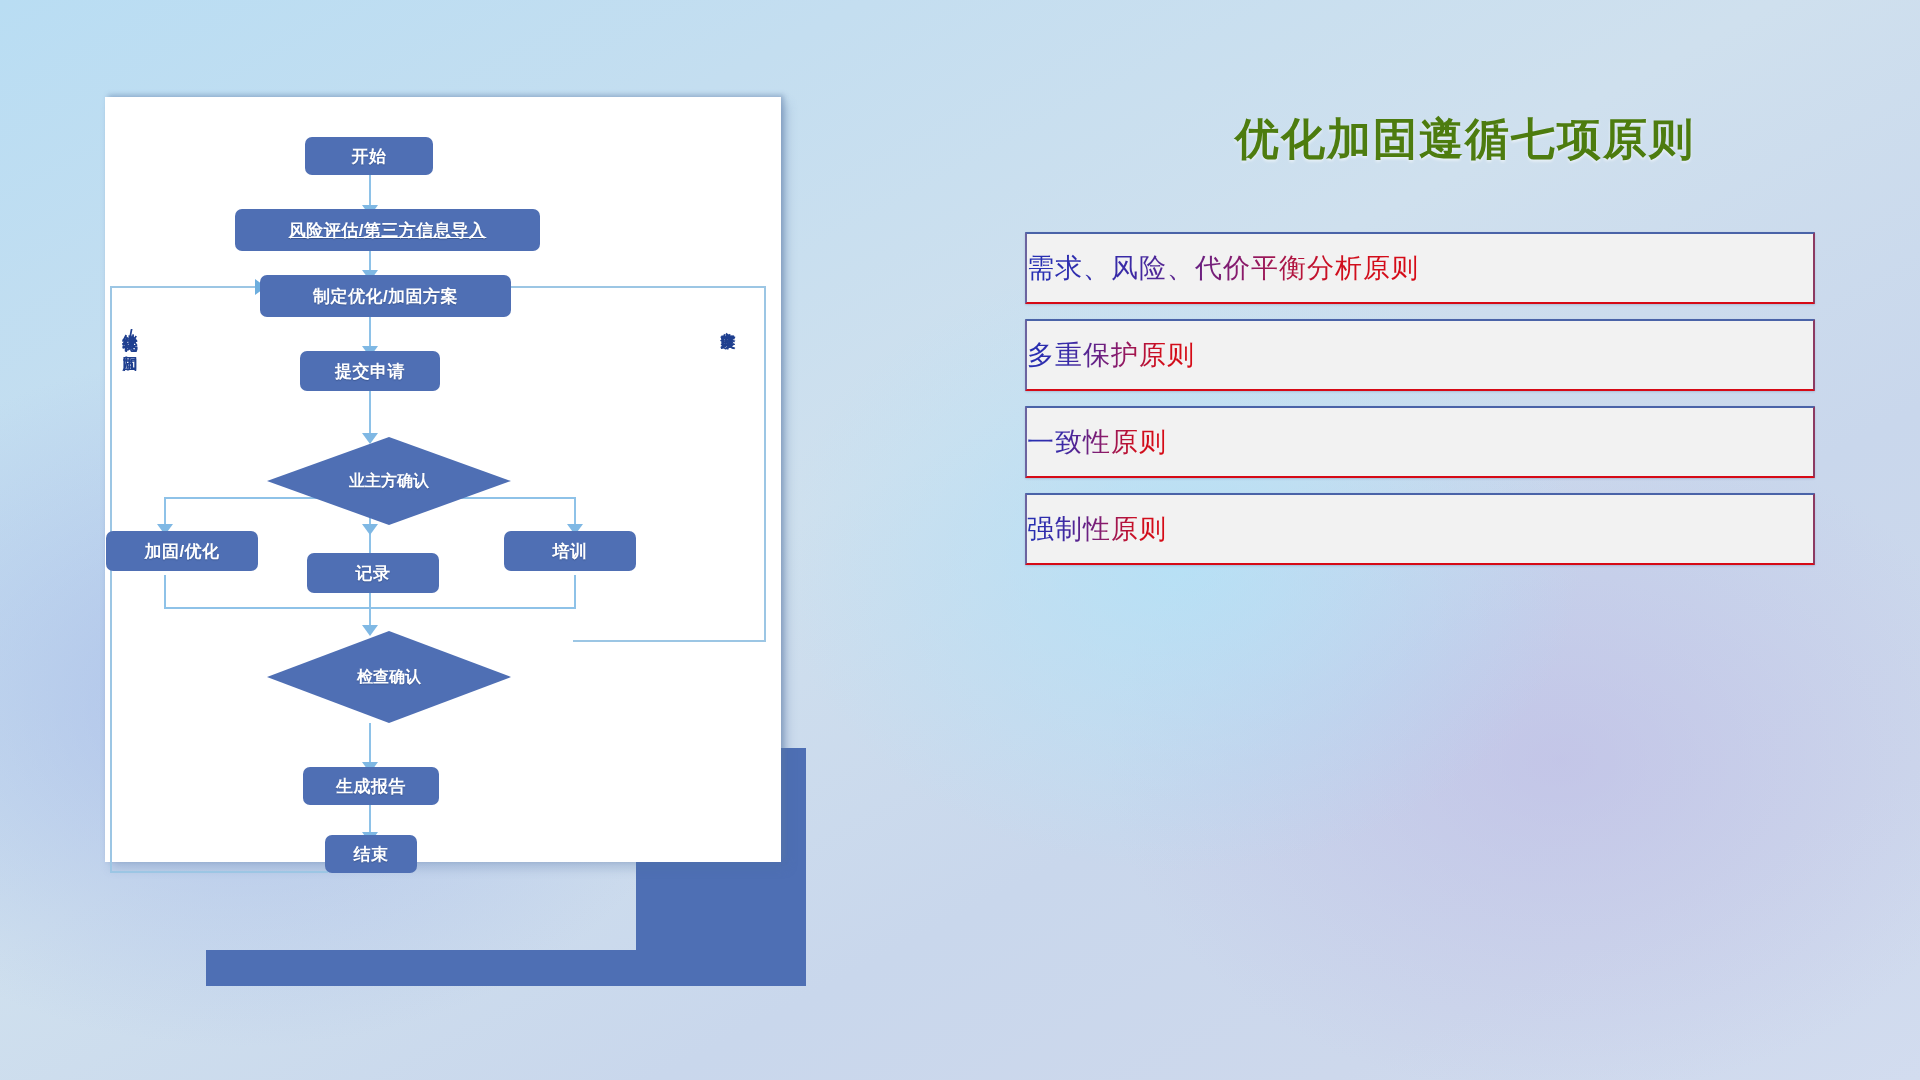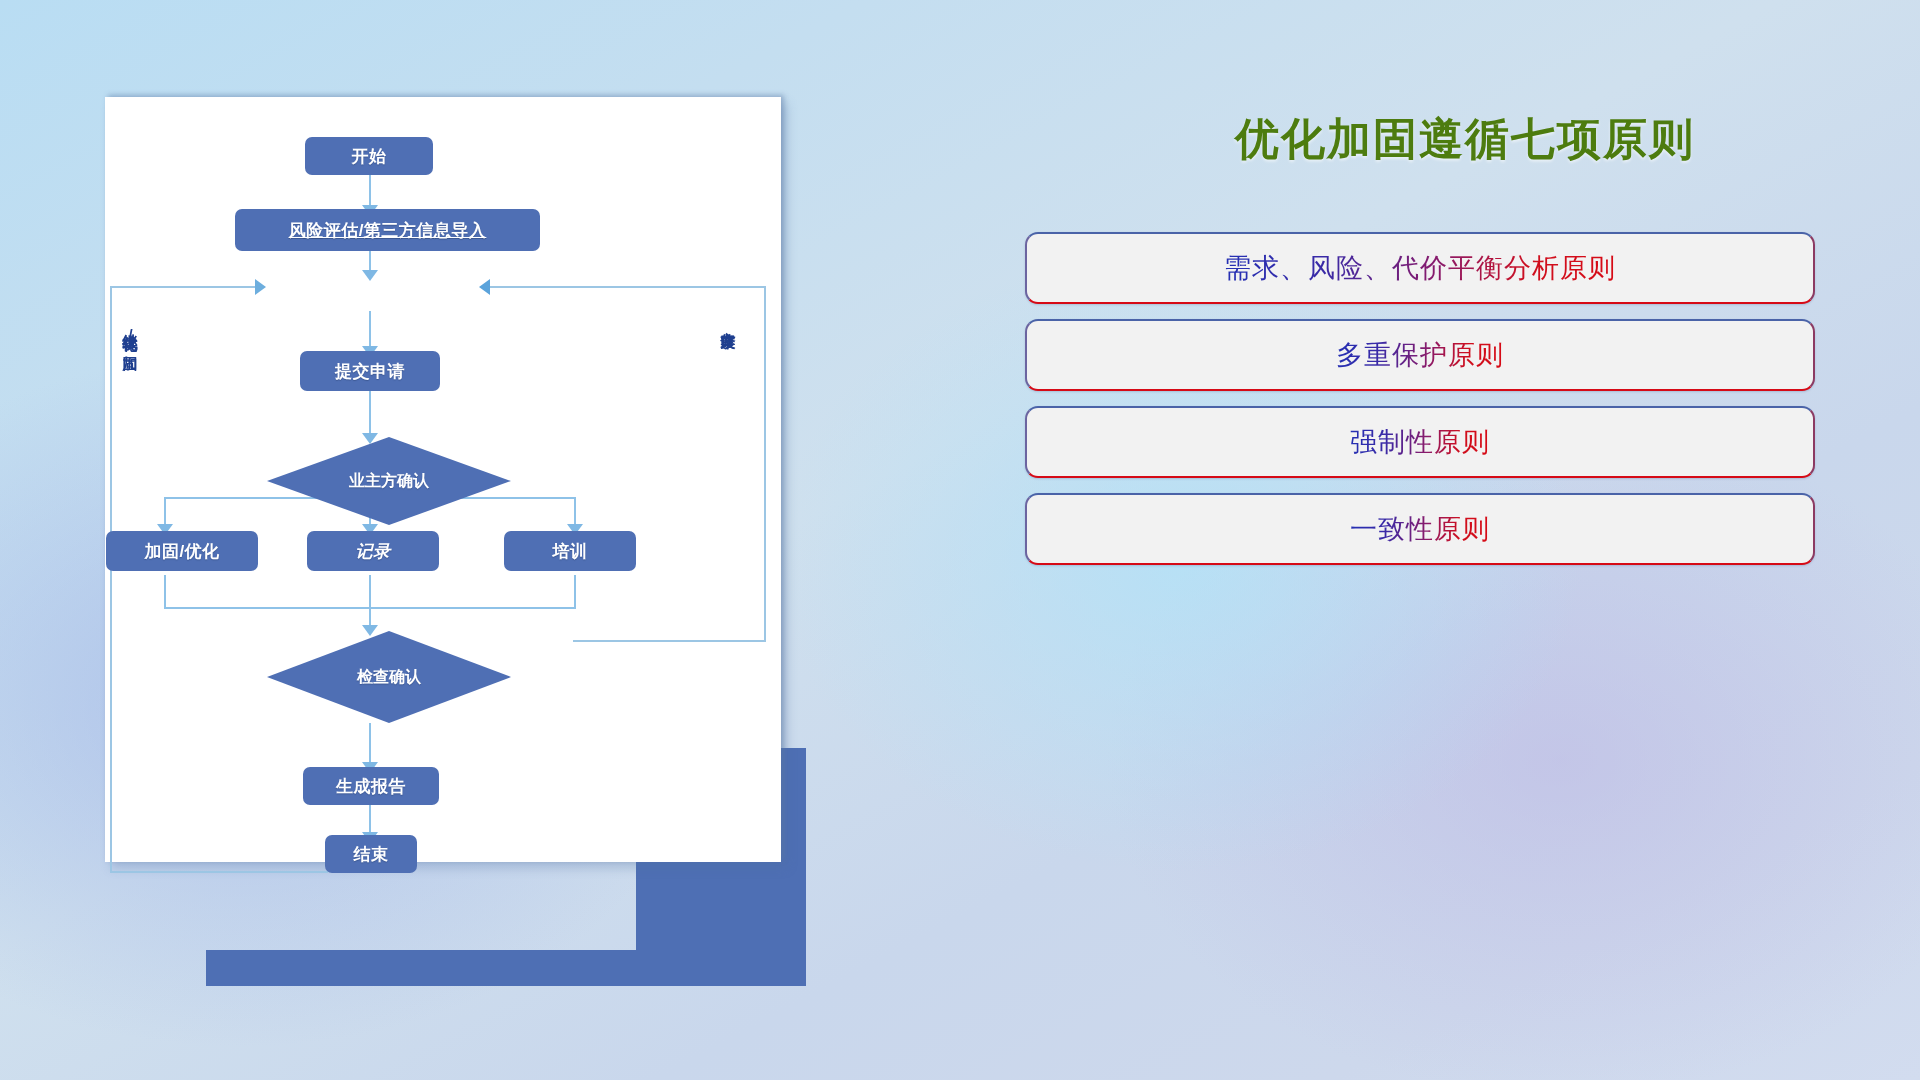--- a/index.html
+++ b/index.html
@@ -88,26 +88,26 @@
     text-shadow:0 2px 3px rgba(255,255,255,.55);
   }
 
   #principle-list { position:absolute; left:15px; top:232px; width:790px; }
 
   .principle {
     position:relative;
     height:72px;
     margin-bottom:15px;
     background:#f2f2f2;
-    border-radius:13px;
+    border-radius:1px;
     border-top:2px solid #4a63a8;
     border-bottom:2px solid #d60a16;
     border-left:2px solid #6b64a0;
     border-right:2px solid #8c3a62;
-    display:flex; align-items:center; justify-content:center;
+    display:flex; align-items:center; justify-content:flex-start;
     box-shadow:0 1px 2px rgba(60,80,130,.22);
   }
   .principle span {
     font-size:27px;
     font-weight:500;
     letter-spacing:1px;
     background-image: linear-gradient(95deg, #2430b4 0%, #3a2aa6 26%, #8a1a6a 55%, #cf0f1e 78%, #d70a15 100%);
     -webkit-background-clip:text;
     background-clip:text;
     color:transparent;
@@ -166,34 +166,37 @@
     <div class="arw arw-d" style="left:257px; top:735px;"></div>
 
     <div class="node" style="left:200px; top:40px; width:128px; height:38px;">
       <span>开始</span>
     </div>
 
     <div class="node" style="left:130px; top:112px; width:305px; height:42px;text-decoration:underline;">
       <span>风险评估/第三方信息导入</span>
     </div>
 
+    <div class="node" style="left:155px; top:178px; width:251px; height:42px;">
+      <span>制定优化/加固方案</span>
+    </div>
 
     <div class="node" style="left:195px; top:254px; width:140px; height:40px;justify-content:center;">
       <span>提交申请</span>
     </div>
 
     <div class="diamond" style="left:162px; top:340px; width:244px; height:88px;">
       <span>业主方确认</span>
     </div>
 
     <div class="node" style="left:1px; top:434px; width:152px; height:40px;">
       <span>加固/优化</span>
     </div>
 
-    <div class="node" style="left:202px; top:434px; width:132px; height:40px;font-style:italic;">
+    <div class="node" style="left:202px; top:456px; width:132px; height:40px;">
       <span>记录</span>
     </div>
 
     <div class="node" style="left:399px; top:434px; width:132px; height:40px;">
       <span>培训</span>
     </div>
 
     <div class="diamond" style="left:162px; top:534px; width:244px; height:92px;">
       <span>检查确认</span>
     </div>
@@ -218,20 +221,20 @@
   <div id="right-title">优化加固遵循七项原则</div>
 
   <div id="principle-list">
     <div class="principle">
       <span>需求、风险、代价平衡分析原则</span>
     </div>
     <div class="principle">
       <span>多重保护原则</span>
     </div>
     <div class="principle">
+      <span>一致性原则</span>
+    </div>
+    <div class="principle">
       <span>强制性原则</span>
     </div>
-    <div class="principle">
-      <span>一致性原则</span>
-    </div>
   </div>
 
 </div>
 
 </body></html>

